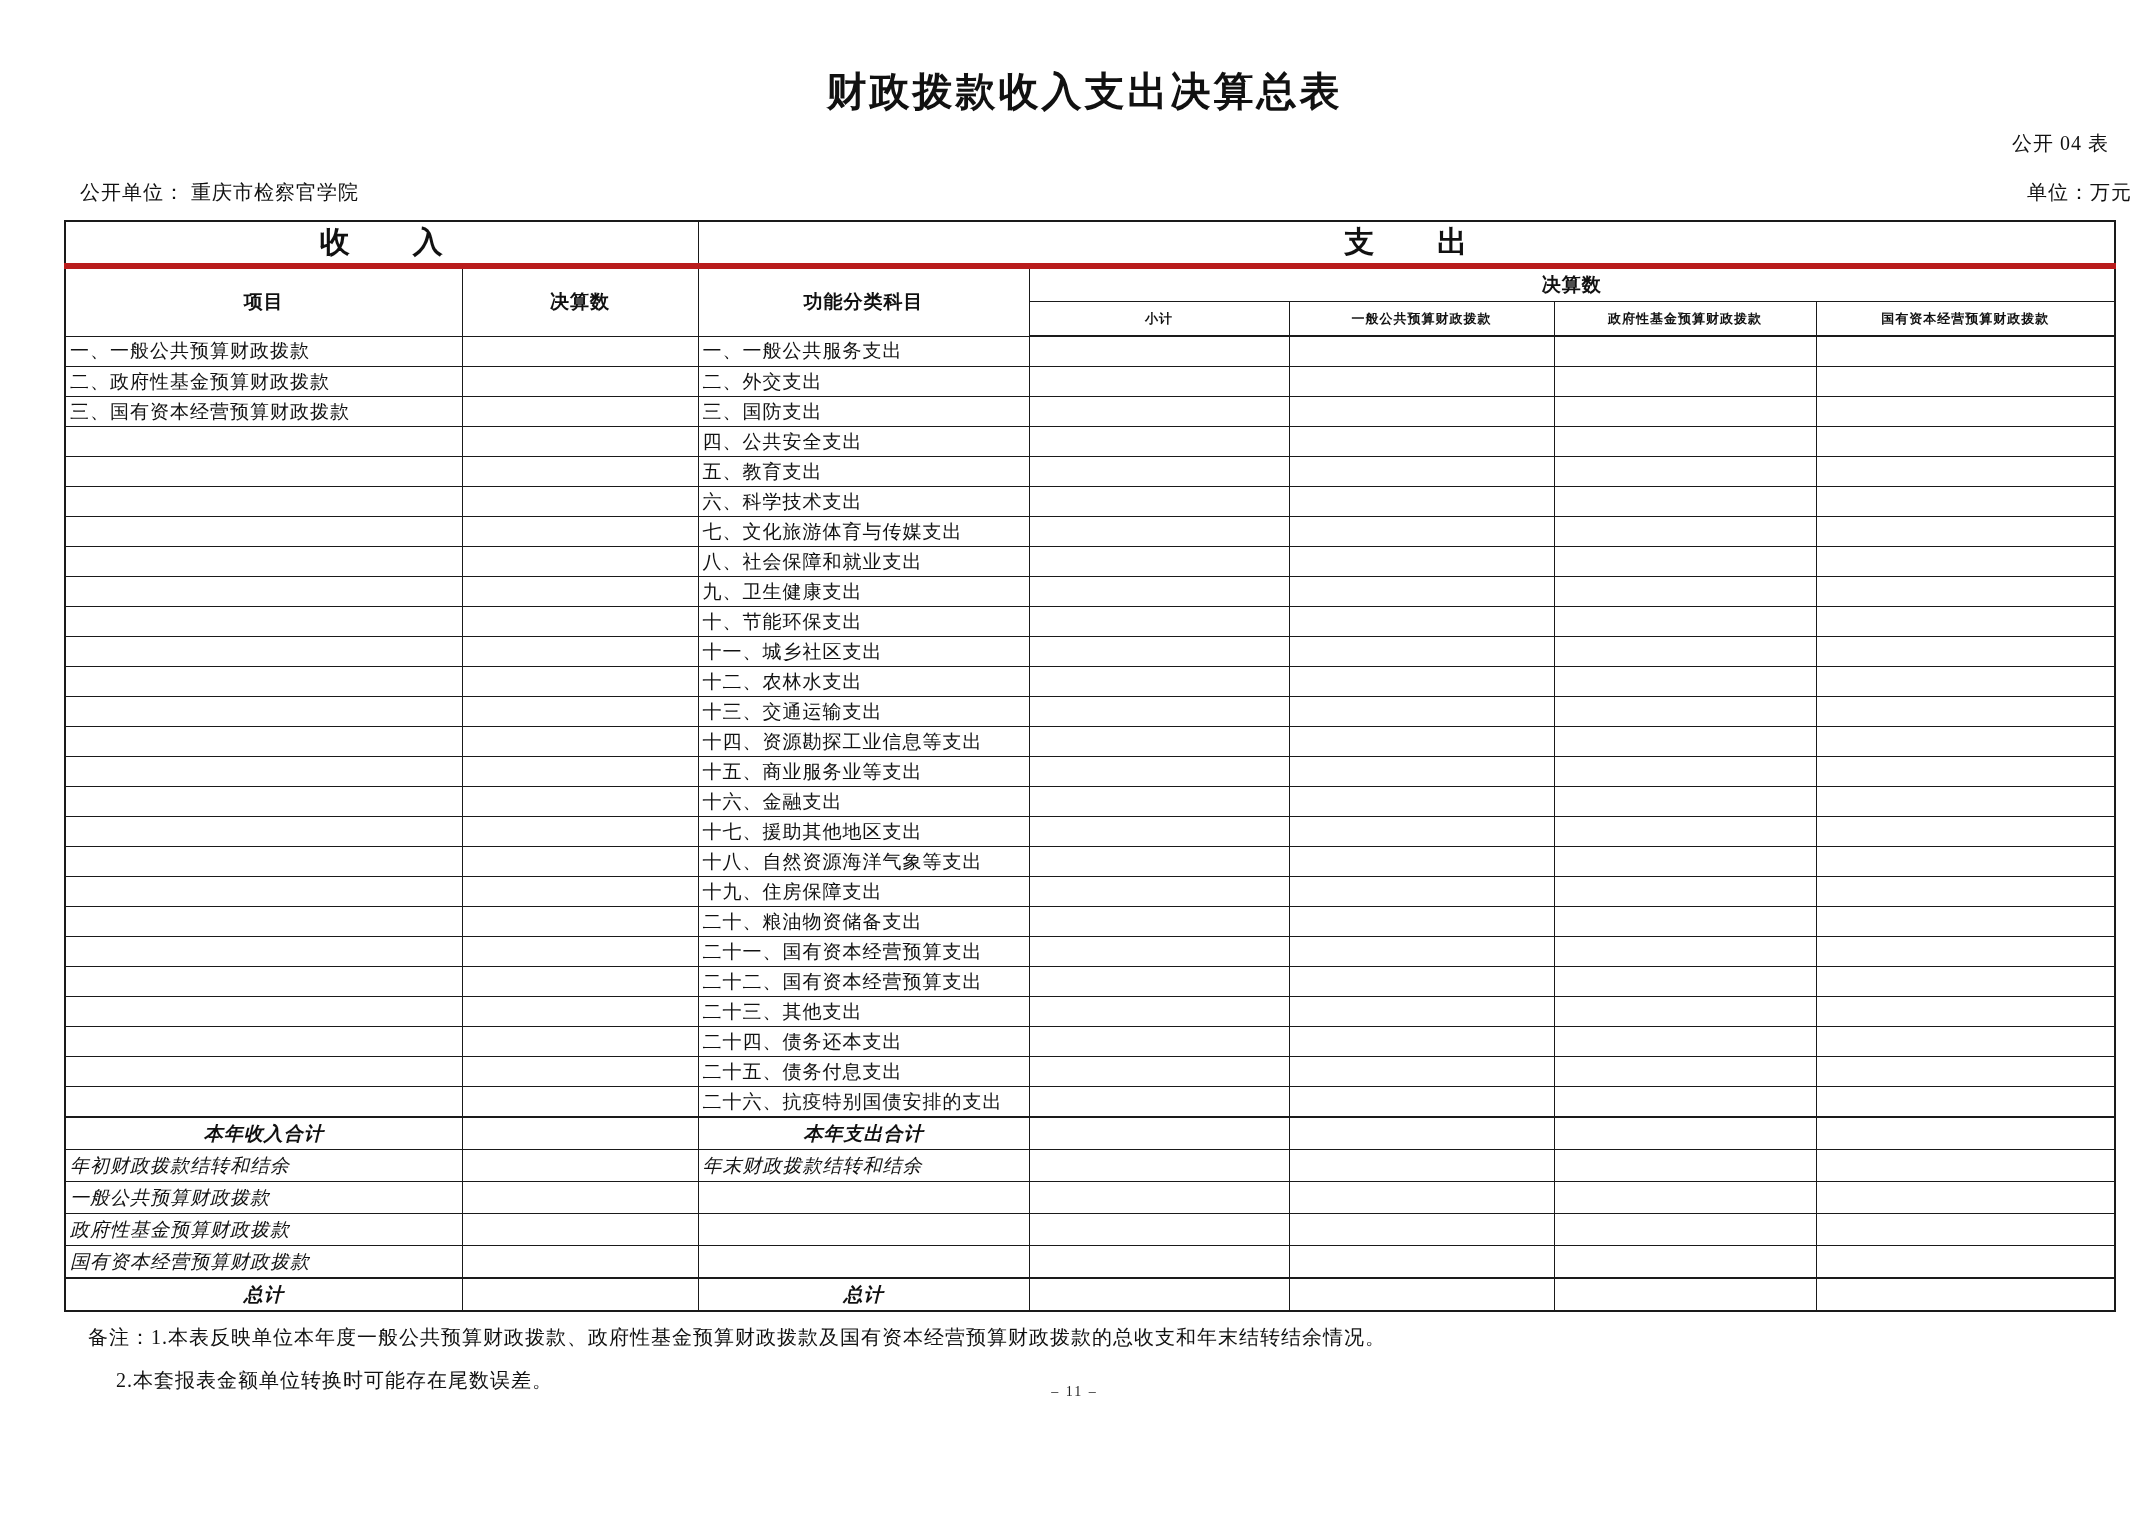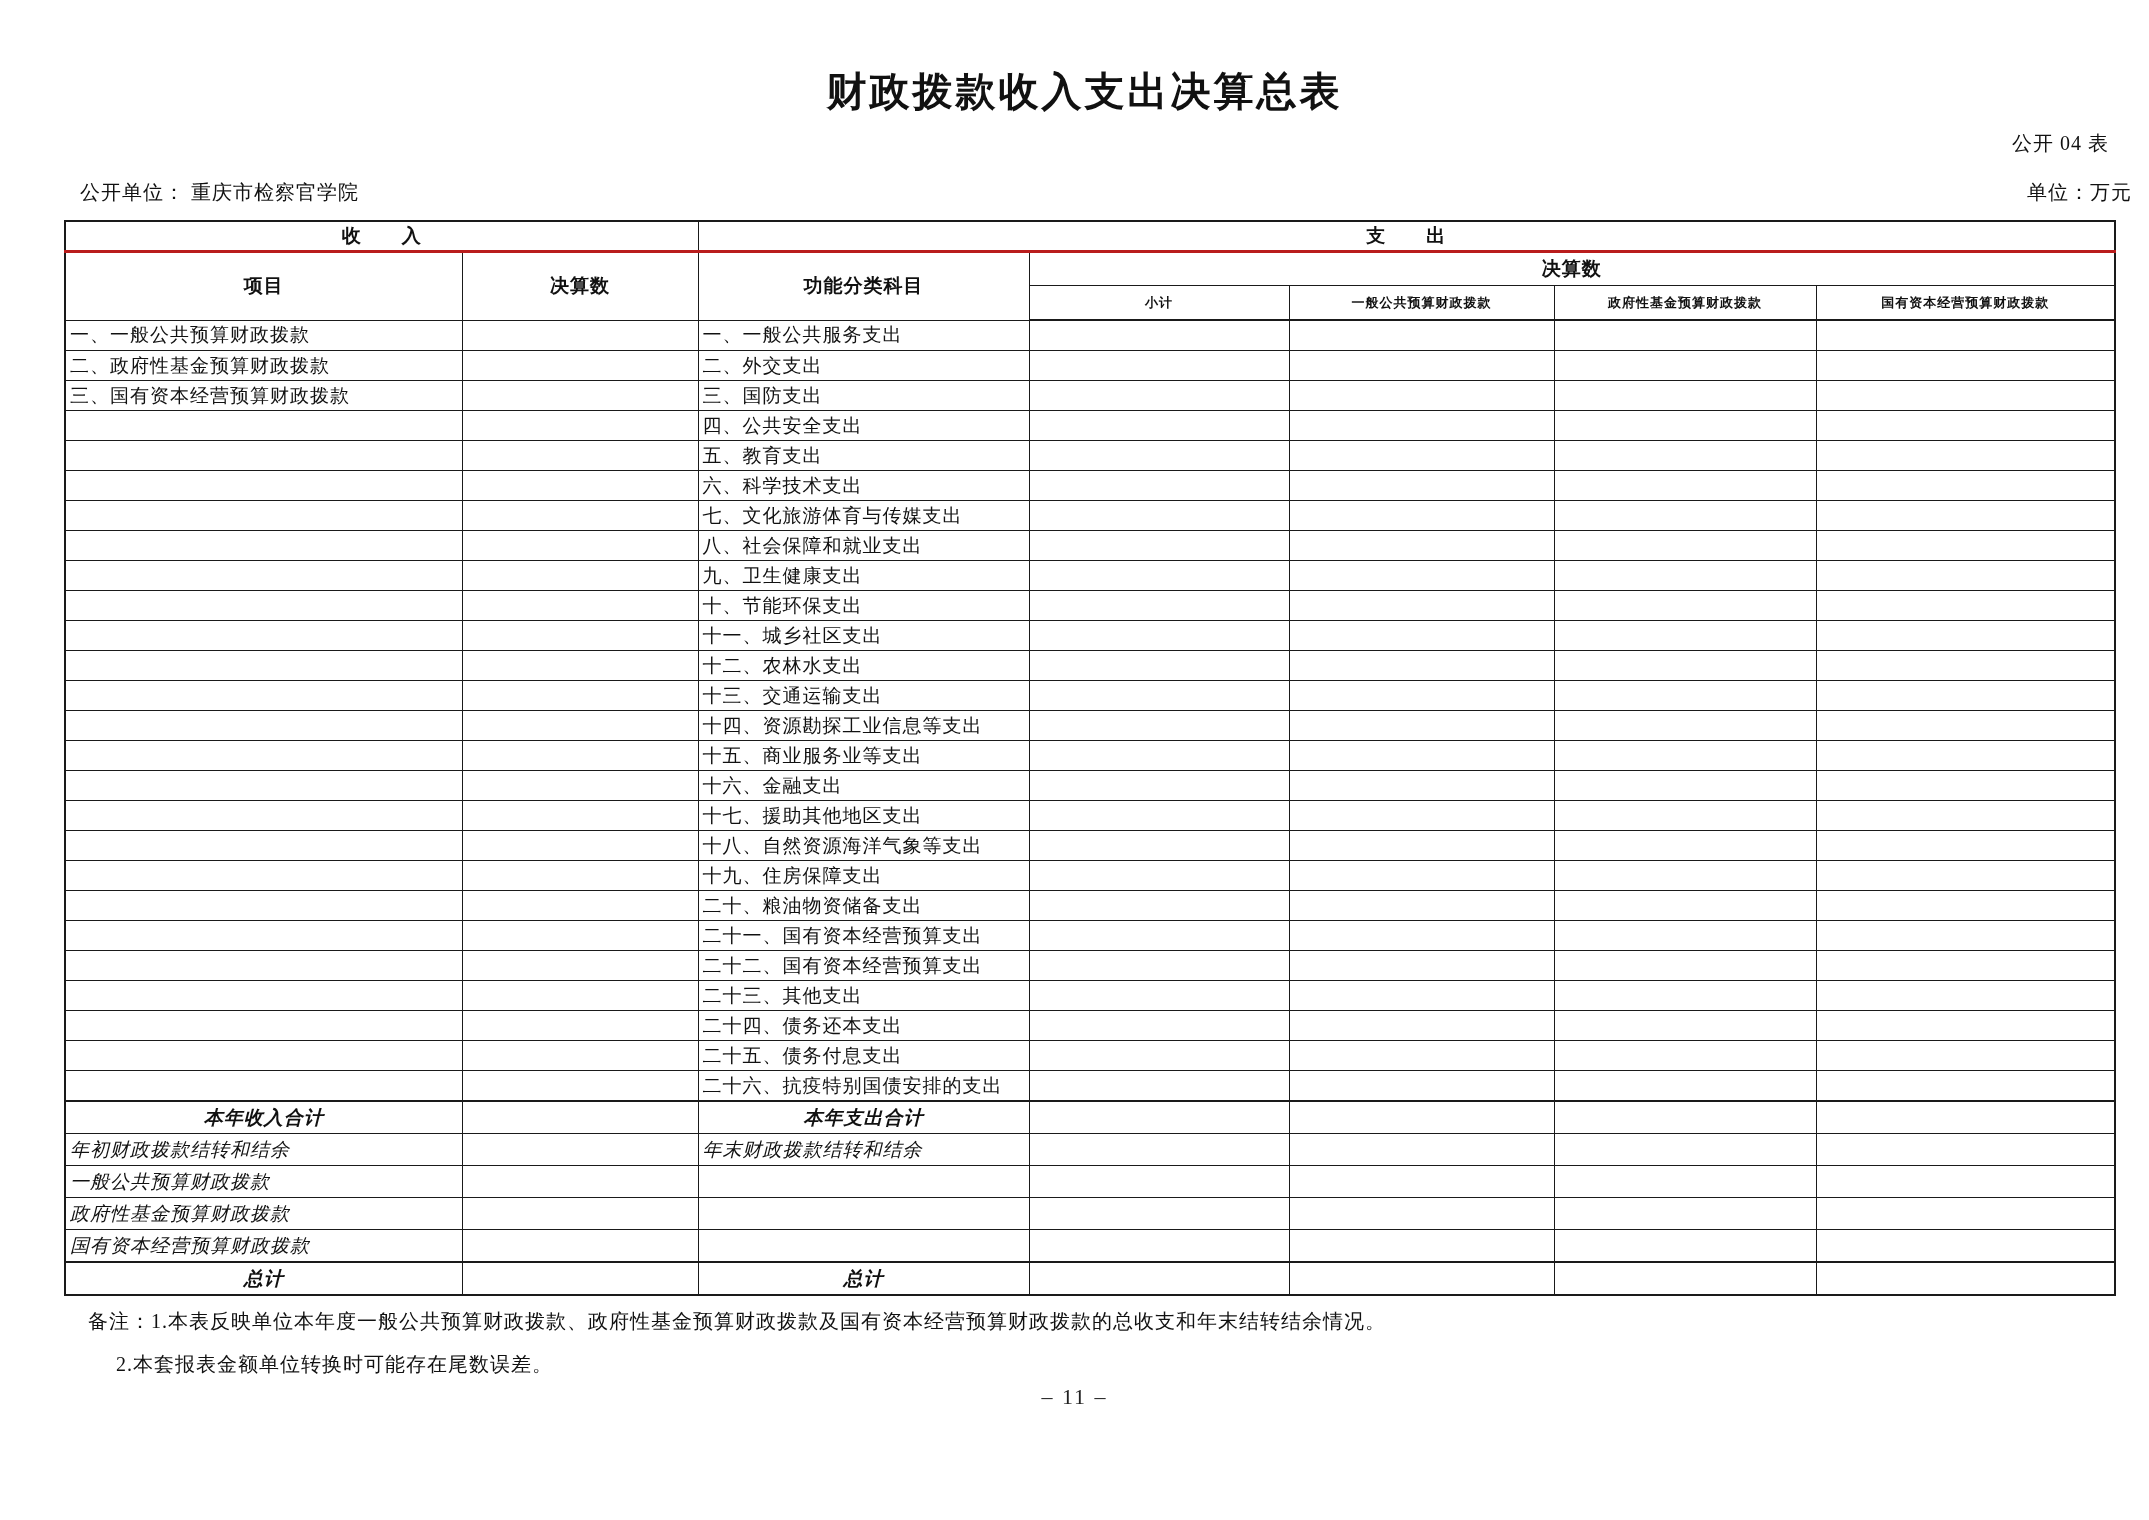--- a/index.html
+++ b/index.html
@@ -21,34 +21,34 @@
   table.fiscal{
     border-collapse:collapse;table-layout:fixed;width:2050px;
     margin-left:64px;margin-top:14px;
   }
   table.fiscal th, table.fiscal td{
     border:1px solid #1a1a1a;padding:0 4px;overflow:hidden;white-space:nowrap;
     font-size:19px;letter-spacing:1px;
   }
   table.fiscal{border:2px solid #1a1a1a;}
   thead th{font-weight:bold;text-align:center;font-size:20px;}
-  tr.section-row th{height:28px;font-size:19px;border-bottom:3px solid #b91c1c;}
+  tr.section-row th{height:28px;font-size:30px;border-bottom:6px solid #b91c1c;}
   tr.colhead-row th{height:32px;}
   tr.subhead-row th{height:33px;border-bottom:2px solid #1a1a1a;font-size:13px;}
   tbody#body-rows td{height:29px;}
   tbody.summary td{height:31px;font-style:italic;}
   td.c-item{text-align:left;}
   td.c-total{text-align:center;font-weight:bold;}
   td.c-indent{padding-left:24px;}
   tr.rule-top td{border-top:2px solid #1a1a1a;}
   .notes{margin:12px 0 0 88px;font-size:20px;letter-spacing:1px;}
   .notes .note-line2{margin-top:16px;margin-left:28px;}
   .pageno{
     position:absolute;top:1384px;left:50%;transform:translateX(-50%);
-    font-size:22px;letter-spacing:2px;color:#222;
+    font-size:14px;letter-spacing:2px;color:#222;
   }
 </style>
 </head>
 <body>
 
 <div>
 
   <div class="title">财政拨款收入支出决算总表</div>
 
   <div class="form-label">公开 04 表</div>

